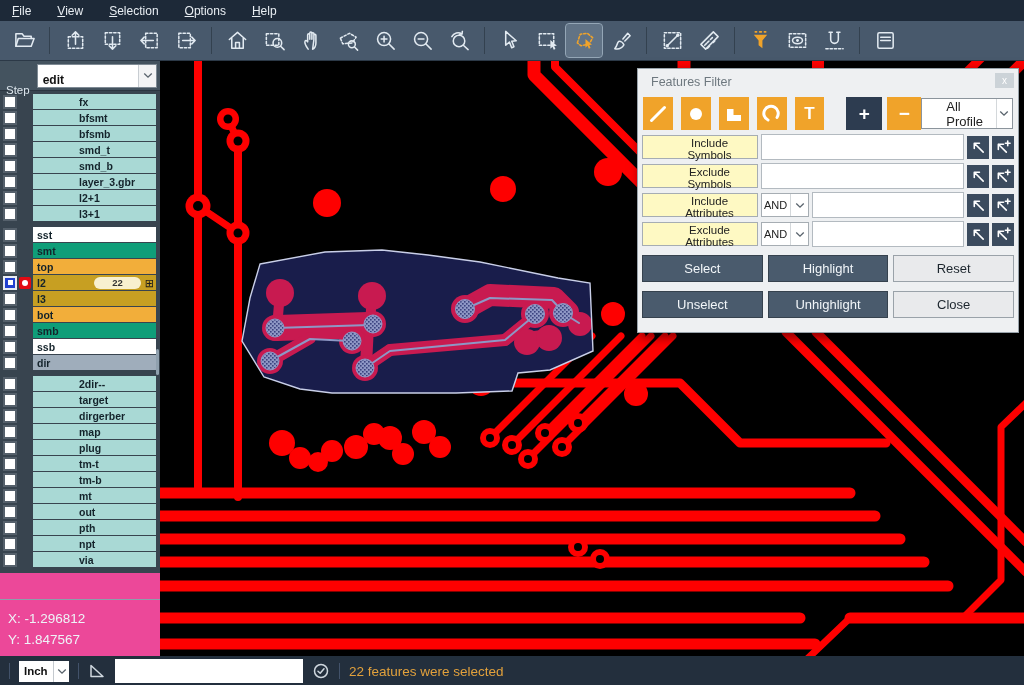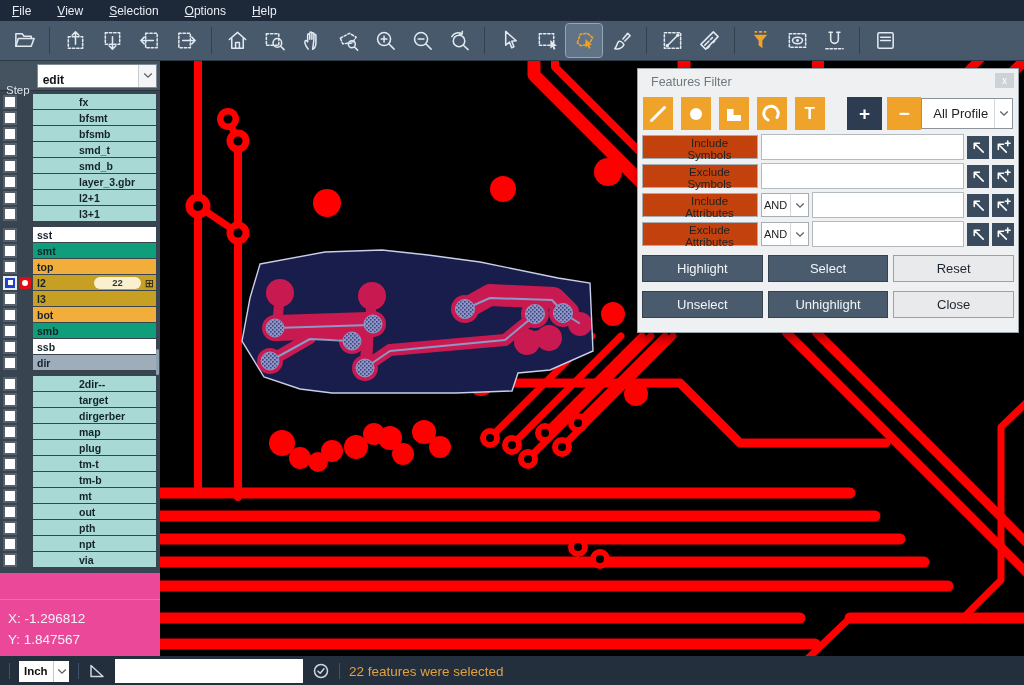--- a/index.html
+++ b/index.html
@@ -56,24 +56,24 @@
   .dclose{position:absolute;top:4px;right:4px;width:19px;height:15px;background:#ccd3d8;color:#fff;
           font-size:10px;line-height:15px;text-align:center;border:none;padding:0;}
   .toolrow{display:flex;align-items:center;padding:2px 5px 0 5px;}
   .obtn{width:30px;height:33px;background:var(--accent_orange);border:none;display:flex;align-items:center;justify-content:center;margin-right:8px;padding:0;color:#fff;}
   .oglyph{width:20px;height:20px;}
   .oglyph *{stroke:#fff;fill:none;stroke-width:3;stroke-linecap:round;}
   .oglyph .fil{fill:#fff;stroke:none;}
   .tletter{font-size:17px;font-weight:bold;color:#fff;}
   .plusbtn{width:36px;height:33px;background:#2d3c50;color:#fff;font-size:19px;font-weight:bold;border:none;margin-left:14px;padding:0;}
   .minusbtn{width:34px;height:33px;background:var(--accent_orange);color:#fff;font-size:19px;font-weight:bold;border:none;margin-left:5px;padding:0;}
-  .profile-select{margin-left:auto;width:92px;height:31px;background:#fff;border:1px solid #8b949c;display:flex;align-items:center;padding-left:11px;font-size:13px;color:#222;box-sizing:border-box;}
+  .profile-select{margin-left:auto;width:92px;height:31px;background:#fff;border:1px solid #8b949c;display:flex;align-items:center;padding-left:24px;font-size:13px;color:#222;box-sizing:border-box;}
   .psel-chev{margin-left:auto;width:17px;align-self:stretch;border-left:1px solid #d4d8db;display:flex;align-items:center;justify-content:center;}
   .frow{display:flex;align-items:center;margin:5px 4px 0 4px;height:24px;gap:3px;}
-  .flabel{width:116px;height:24px;background:#c2410c;border:1px solid #a6adb3;font-size:11.5px;color:#222;flex:none;font-family:inherit;padding-left:25px;}
+  .flabel{width:116px;height:24px;background:#fef9c3;border:1px solid #a6adb3;font-size:11.5px;color:#222;flex:none;font-family:inherit;padding-left:25px;}
   .andsel{width:48px;height:24px;background:#fff;border:1px solid #a6adb3;display:flex;align-items:center;padding-left:2px;font-size:11px;color:#222;flex:none;box-sizing:border-box;}
   .fin{flex:1;height:22px;border:1px solid #b3bac0;background:#fff;min-width:0;}
   .abtn{width:22px;height:23px;background:#3b4b5e;border:none;flex:none;display:flex;align-items:center;justify-content:center;padding:0;}
   .aarrow{width:15px;height:15px;}
   .aarrow *{stroke:#fff;fill:none;stroke-width:1.7;stroke-linecap:round;}
   .actions{display:flex;gap:5px;margin:9px 4px 0 4px;}
   .act{flex:1;height:27px;font-size:13px;font-family:inherit;}
   .act.dark{background:#4a5b6d;color:#f2f6f9;border:1px solid #36424e;}
   .act.light{background:#e9eaec;color:#1d262e;border:1px solid #9aa2a9;}
   
@@ -685,22 +685,22 @@
           </svg>
       </button>
       <button class="abtn">
         <svg class="aarrow" viewBox="0 0 16 16">
             <path d="M11 13 L2.5 4.5 M2.5 4.5 H8 M2.5 4.5 V10 M12.5 1 V6 M10 3.5 H15"></path>
           </svg>
       </button>
     </div>
 
     <div class="actions">
+      <button class="act dark">Select</button>
       <button class="act dark">Highlight</button>
-      <button class="act dark">Select</button>
       <button class="act light">Reset</button>
     </div>
     <div class="actions">
       <button class="act dark">Unselect</button>
       <button class="act dark">Unhighlight</button>
       <button class="act light">Close</button>
     </div>
   </div>
 
   <div class="statusbar">

